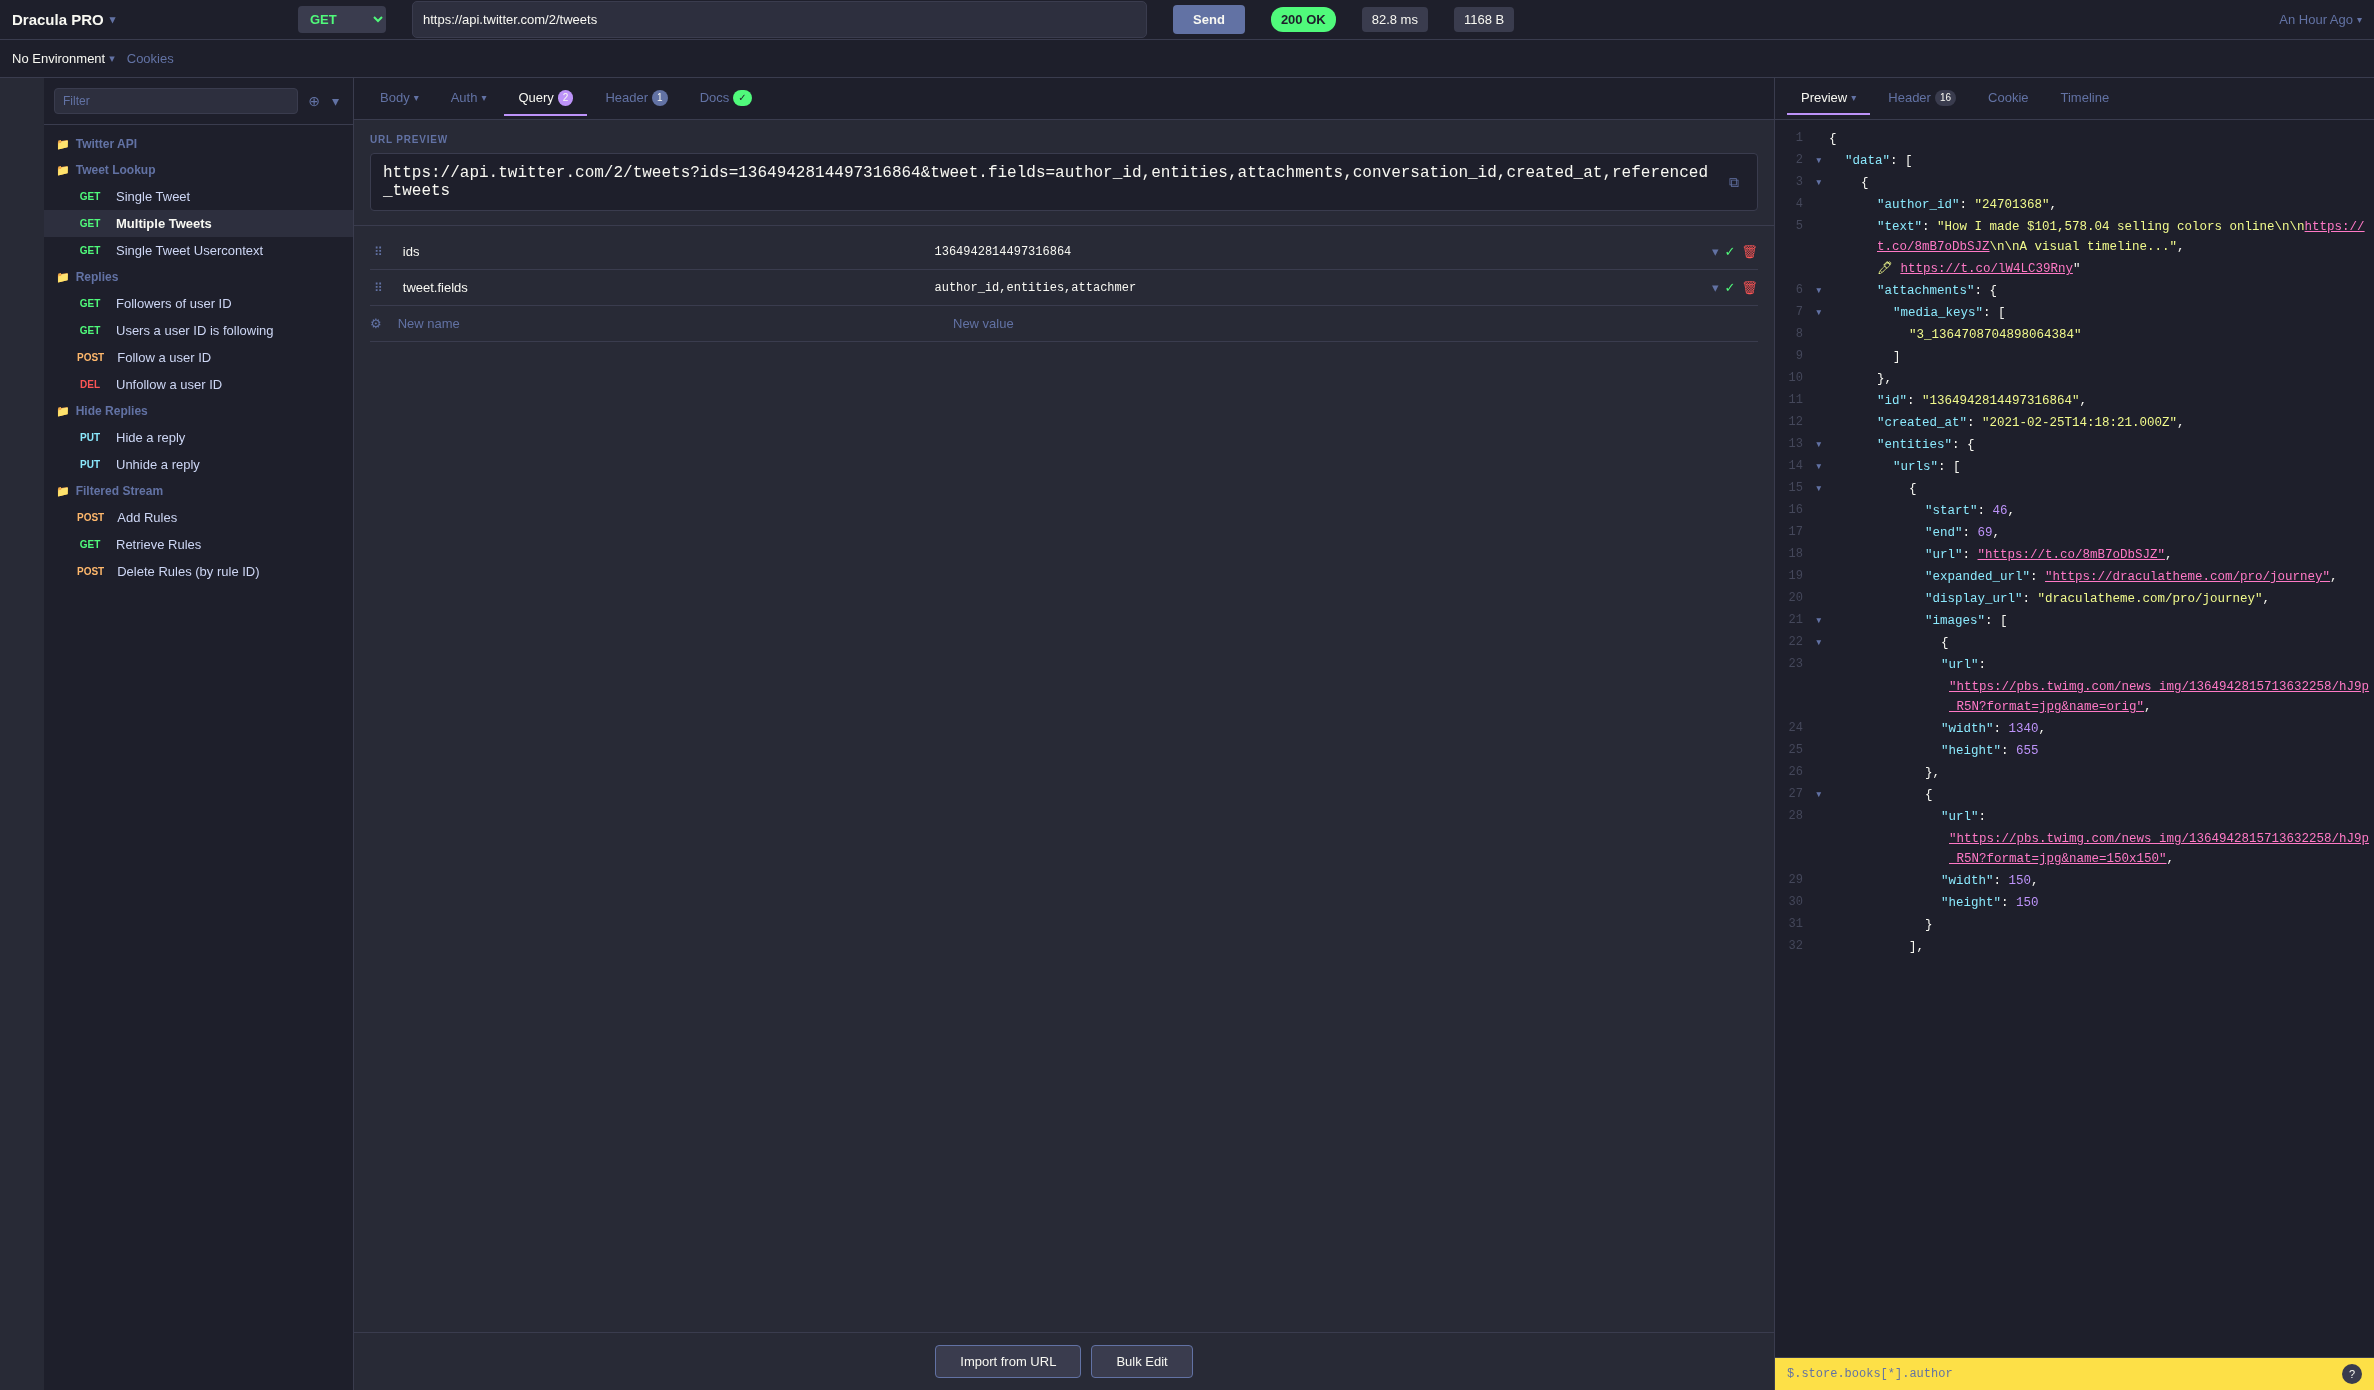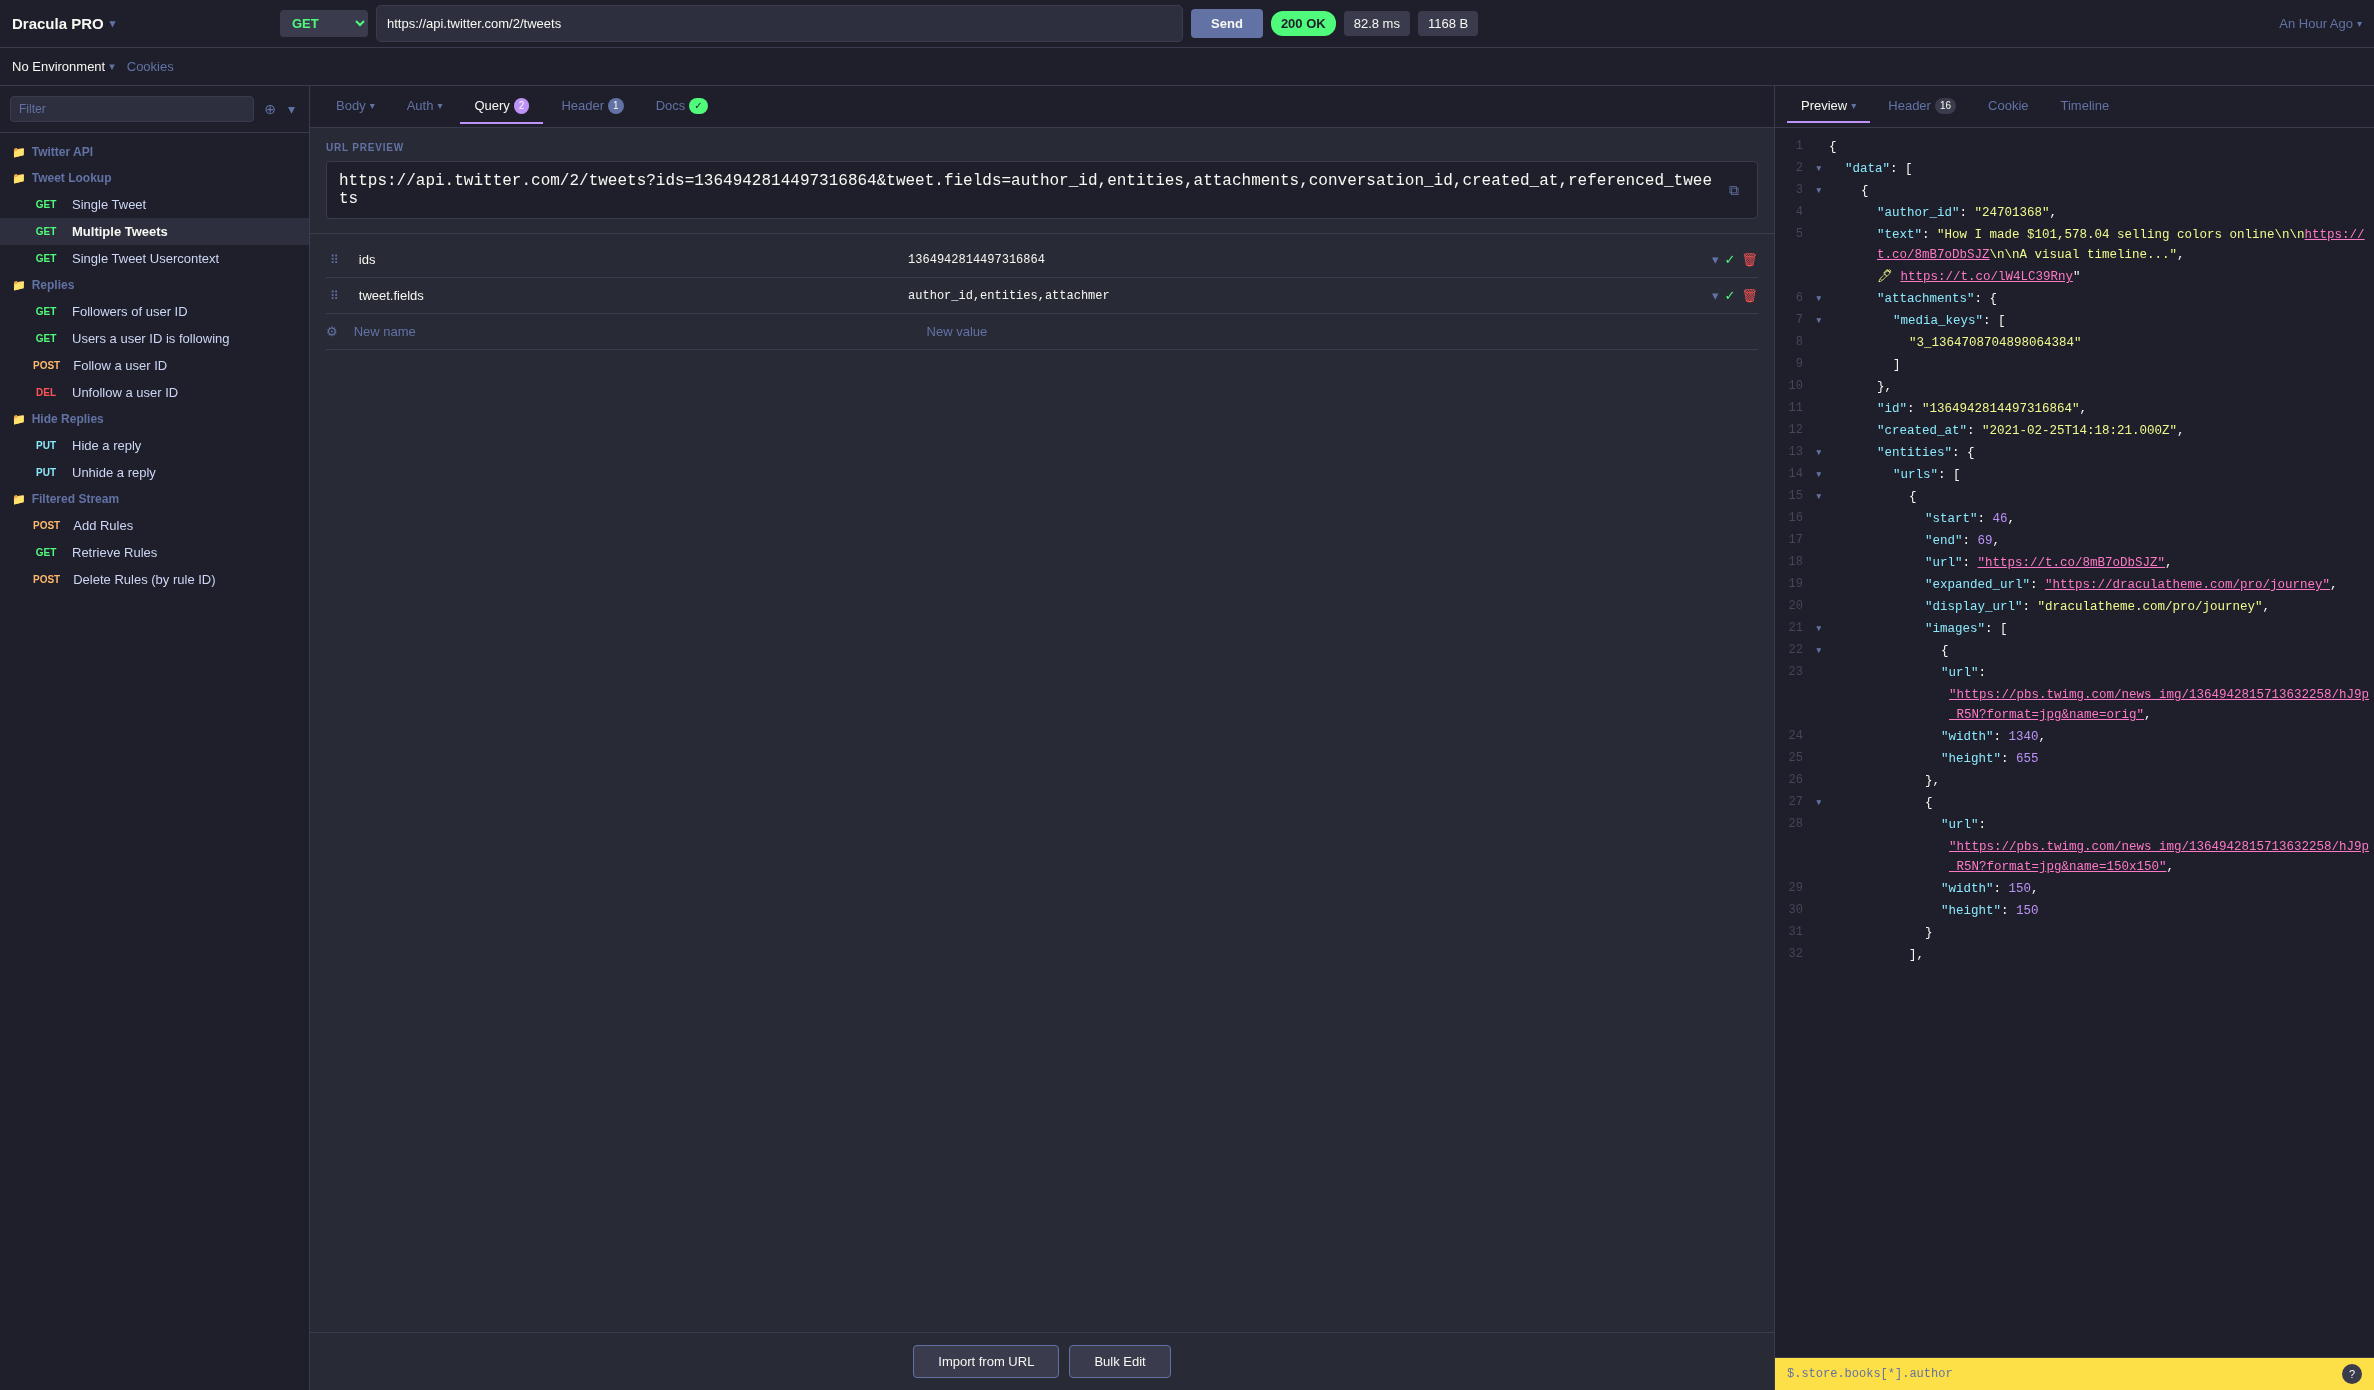--- a/index.html
+++ b/index.html
@@ -12,24 +12,24 @@
       overflow: hidden;
       display: flex;
       flex-direction: column;
     }
 
     
     .top-bar {
       display: flex;
       align-items: center;
       background: #1e1f2b;
-      height: 48px;
+      height: 40px;
       padding: 0 12px;
       border-bottom: 1px solid #3a3c4e;
-      gap: 8px;
+      gap: 26px;
       flex-shrink: 0;
     }
     .app-title {
       font-weight: 700;
       font-size: 15px;
       color: #f8f8f2;
       display: flex;
       align-items: center;
       gap: 6px;
       min-width: 260px;
@@ -99,20 +99,21 @@
 
     
     .sidebar {
       width: 310px;
       background: #1e1f2b;
       border-right: 1px solid #3a3c4e;
       display: flex;
       flex-direction: column;
       overflow-y: auto;
       flex-shrink: 0;
+      margin-left: 44px;
     }
     .sidebar-top {
       padding: 10px;
       display: flex;
       align-items: center;
       gap: 6px;
       border-bottom: 1px solid #3a3c4e;
     }
     .sidebar-filter {
       flex: 1;

